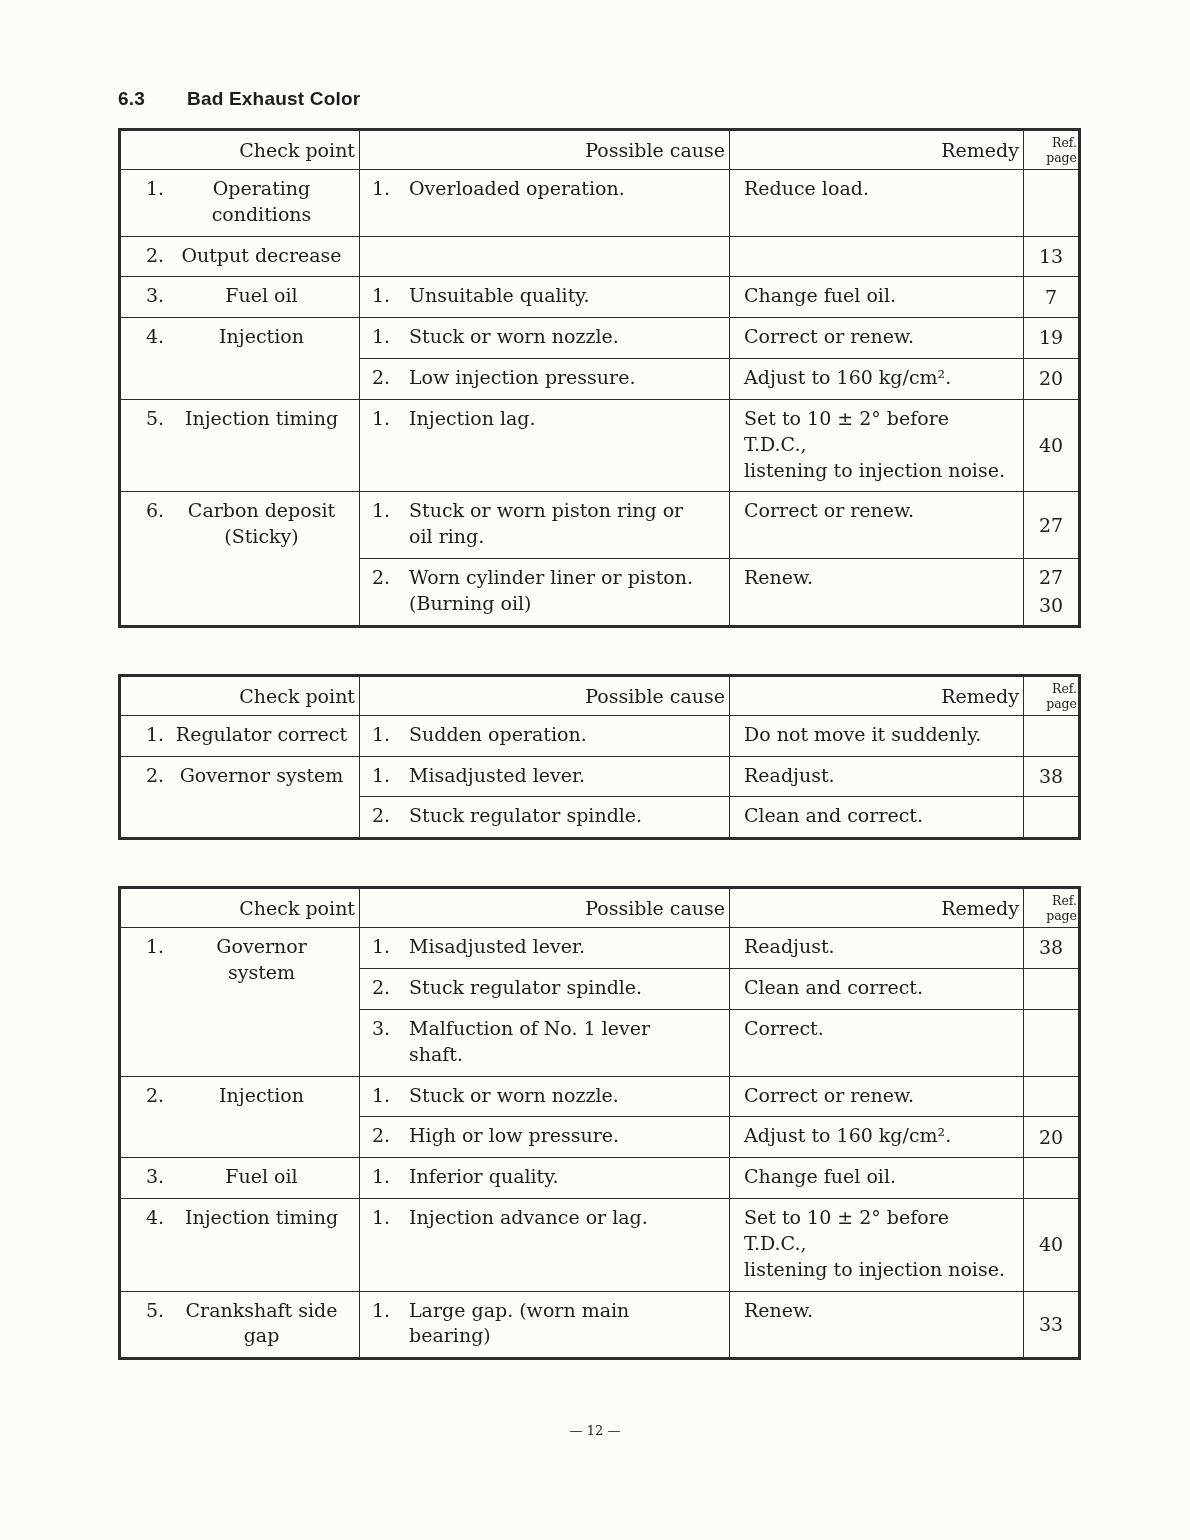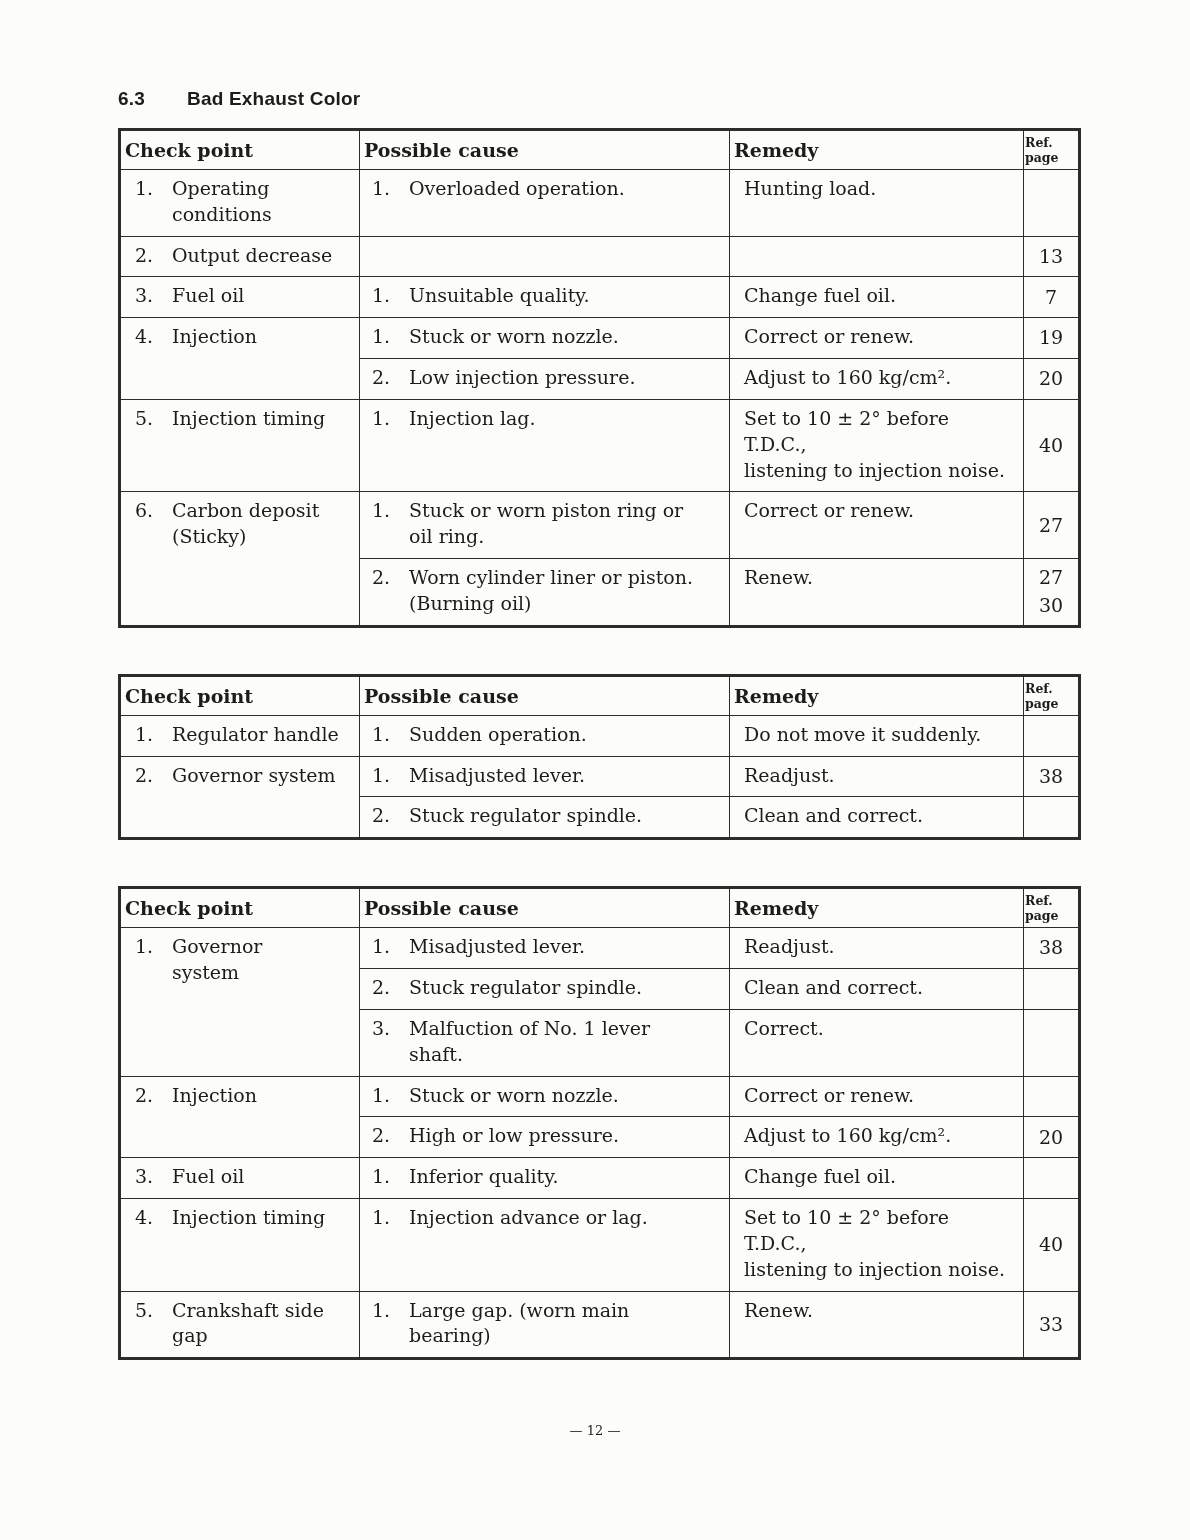--- a/index.html
+++ b/index.html
@@ -24,39 +24,39 @@
   .sec-num { display: inline-block; width: 69px; }
   table.tbl {
     border-collapse: collapse;
     width: 960px;
     table-layout: fixed;
     margin: 0 0 46px 0;
     border: 3px solid #2c2c2c;
   }
   .tbl th, .tbl td { border: 1px solid #2c2c2c; }
   .tbl th {
-    font-weight: bold;
+    font-weight: normal;
     font-size: 19px;
-    text-align: left;
+    text-align: right;
     padding: 8px 4px;
     vertical-align: middle;
     margin-top: 45px;
   }
   .tbl th.ref-h {
     font-size: 12.5px;
     line-height: 1.2;
     padding: 3px 1px;
   }
   .tbl td {
     font-size: 19px;
     line-height: 1.36;
     vertical-align: top;
     padding: 6px 8px 8px 12px;
   }
-  td.cp { padding-left: 14px; }
+  td.cp { padding-left: 14px; text-align: center; }
   .it-num { display: inline-block; width: 37px; vertical-align: top; }
   .it-text {
     display: inline-block;
     vertical-align: top;
     white-space: pre-line;
     width: calc(100% - 40px);
   }
   td.remedy { white-space: pre-line; padding-left: 14px; }
   td.ref {
     text-align: center;
@@ -94,21 +94,21 @@
         <th>Possible cause</th>
         <th>Remedy</th>
         <th class="ref-h"><span>Ref.</span><br><span>page</span></th>
       </tr>
     </thead>
     <tbody>
         <tr>
           <td class="cp" rowspan="1"><span class="it-num">1.</span><span class="it-text">Operating
 conditions</span></td>
           <td class="cause"><span class="it-num">1.</span><span class="it-text">Overloaded operation.</span></td>
-          <td class="remedy">Hunting load.</td>
+          <td class="remedy">Reduce load.</td>
           <td class="ref"></td>
         </tr>
         <tr>
           <td class="cp" rowspan="1"><span class="it-num">2.</span><span class="it-text">Output decrease</span></td>
           <td class="cause"></td>
           <td class="remedy"></td>
           <td class="ref">13</td>
         </tr>
         <tr>
           <td class="cp" rowspan="1"><span class="it-num">3.</span><span class="it-text">Fuel oil</span></td>
@@ -162,21 +162,21 @@
     <thead>
       <tr>
         <th>Check point</th>
         <th>Possible cause</th>
         <th>Remedy</th>
         <th class="ref-h"><span>Ref.</span><br><span>page</span></th>
       </tr>
     </thead>
     <tbody>
         <tr>
-          <td class="cp" rowspan="1"><span class="it-num">1.</span><span class="it-text">Regulator handle</span></td>
+          <td class="cp" rowspan="1"><span class="it-num">1.</span><span class="it-text">Regulator correct</span></td>
           <td class="cause"><span class="it-num">1.</span><span class="it-text">Sudden operation.</span></td>
           <td class="remedy">Do not move it suddenly.</td>
           <td class="ref"></td>
         </tr>
         <tr>
           <td class="cp" rowspan="2"><span class="it-num">2.</span><span class="it-text">Governor system</span></td>
           <td class="cause"><span class="it-num">1.</span><span class="it-text">Misadjusted lever.</span></td>
           <td class="remedy">Readjust.</td>
           <td class="ref">38</td>
         </tr>

